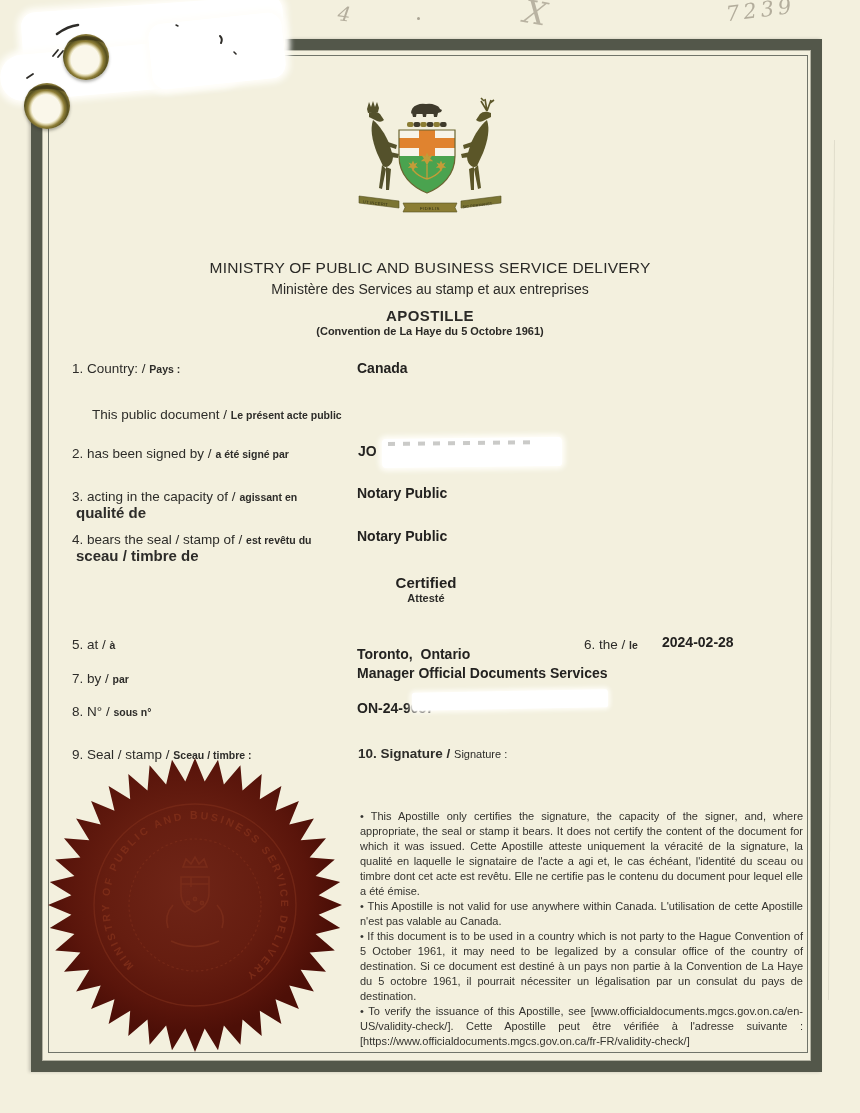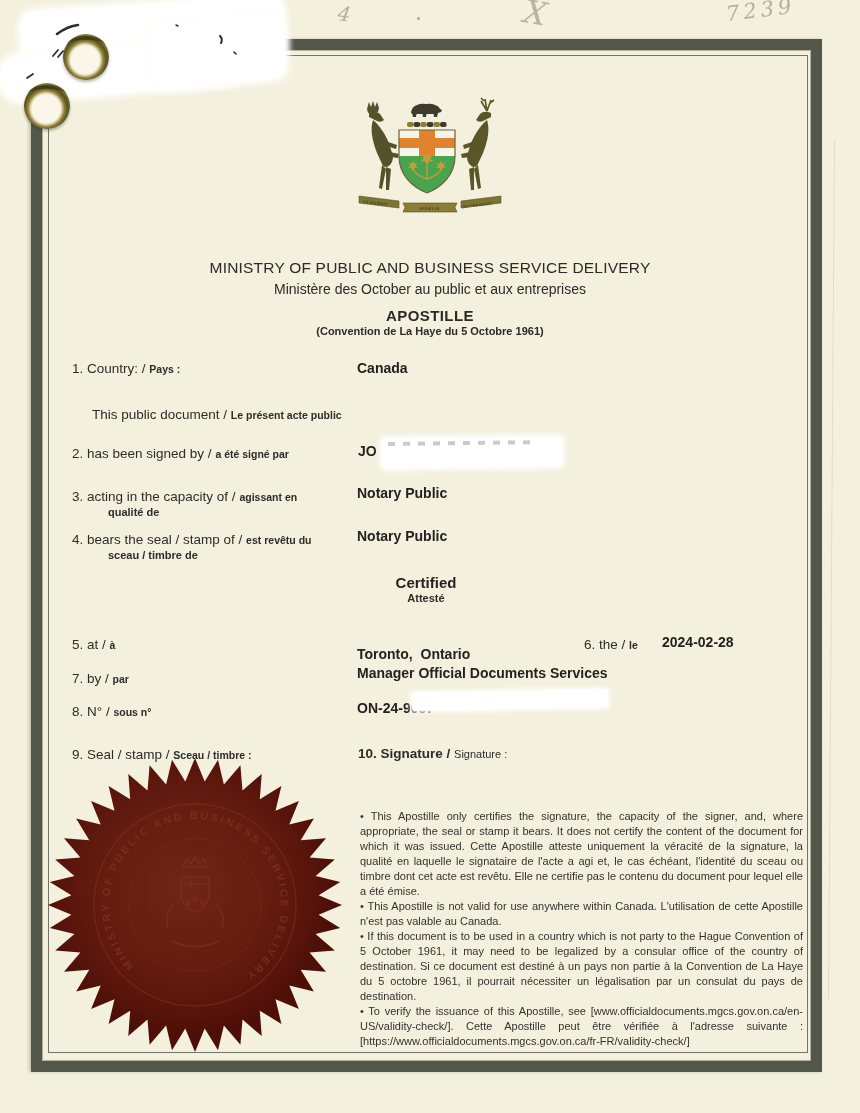--- a/index.html
+++ b/index.html
@@ -37,21 +37,21 @@
     font-size:21px;letter-spacing:.5px;color:#3f3e39;}
   .h-center{position:absolute;left:0;width:860px;text-align:center;color:#2b2a27;}
   .ministry-en{top:259px;font-size:15.5px;letter-spacing:.2px;}
   .ministry-fr{top:281px;font-size:14px;}
   .apostille-title{top:307px;font-size:15px;font-weight:bold;letter-spacing:.4px;}
   .apostille-sub{top:325px;font-size:11px;font-weight:bold;}
 
   
   .label{position:absolute;color:#2d2c29;font-size:13.5px;line-height:15px;}
   .label .fr{font-size:10.5px;font-weight:bold;}
-  .label .line2{display:block;margin-left:36px;font-size:11px;font-weight:bold;}
+  .label .line2{display:block;margin-left:4px;font-size:15px;font-weight:bold;}
   .value{position:absolute;font-size:14px;font-weight:bold;color:#232220;white-space:pre;}
   .cert-block{position:absolute;left:357px;top:574px;width:138px;text-align:center;}
   .cert-en{font-size:15px;font-weight:bold;color:#232220;}
   .cert-fr{font-size:11px;font-weight:bold;color:#2d2c29;margin-top:1px;}
 
   
   .redact{position:absolute;background:#ffffff;}
   .name-redact{left:382px;top:438px;width:180px;height:29px;border-radius:4px;
     transform:rotate(-.6deg);box-shadow:0 0 5px 3px #fffef9;}
   .ghost-marks{position:absolute;left:6px;top:3px;width:150px;height:4px;opacity:.45;
@@ -147,21 +147,21 @@
       <polygon points="2,100 42,105 42,112 2,107" fill="#7b7533" stroke="#565022" stroke-width="0.6"></polygon>
       <text x="6" y="109" font-size="4" fill="#2f2c14" transform="rotate(7,22,106)" letter-spacing="0.3">UT INCEPIT</text>
       <polygon points="104,105 144,100 144,107 104,112" fill="#7b7533" stroke="#565022" stroke-width="0.6"></polygon>
       <text x="105" y="110" font-size="3.7" fill="#2f2c14" transform="rotate(-7,124,106)" letter-spacing="0.2">SIC PERMANET</text>
       <polygon points="46,107 100,107 98,111.5 100,116 46,116 48,111.5" fill="#8b7d33" stroke="#565022" stroke-width="0.6"></polygon>
       <text x="73" y="114" font-size="4.4" fill="#2f2c14" text-anchor="middle" letter-spacing="0.5">FIDELIS</text>
     </g>
   </svg>
 
   <div class="h-center ministry-en">MINISTRY OF PUBLIC AND BUSINESS SERVICE DELIVERY</div>
-  <div class="h-center ministry-fr">Ministère des October au public et aux entreprises</div>
+  <div class="h-center ministry-fr">Ministère des Services au stamp et aux entreprises</div>
   <div class="h-center apostille-title">APOSTILLE</div>
   <div class="h-center apostille-sub">(Convention de La Haye du 5 Octobre 1961)</div>
 
   <div class="label" style="left:72px;top:361px;">
     <span>1. Country: /</span> <span class="fr">Pays :</span>
   </div>
   <div class="value" style="left:357px;top:360px;">Canada</div>
 
   <div class="label" style="left:92px;top:407px;">
     <span>This public document /</span> <span class="fr">Le présent acte public</span>

